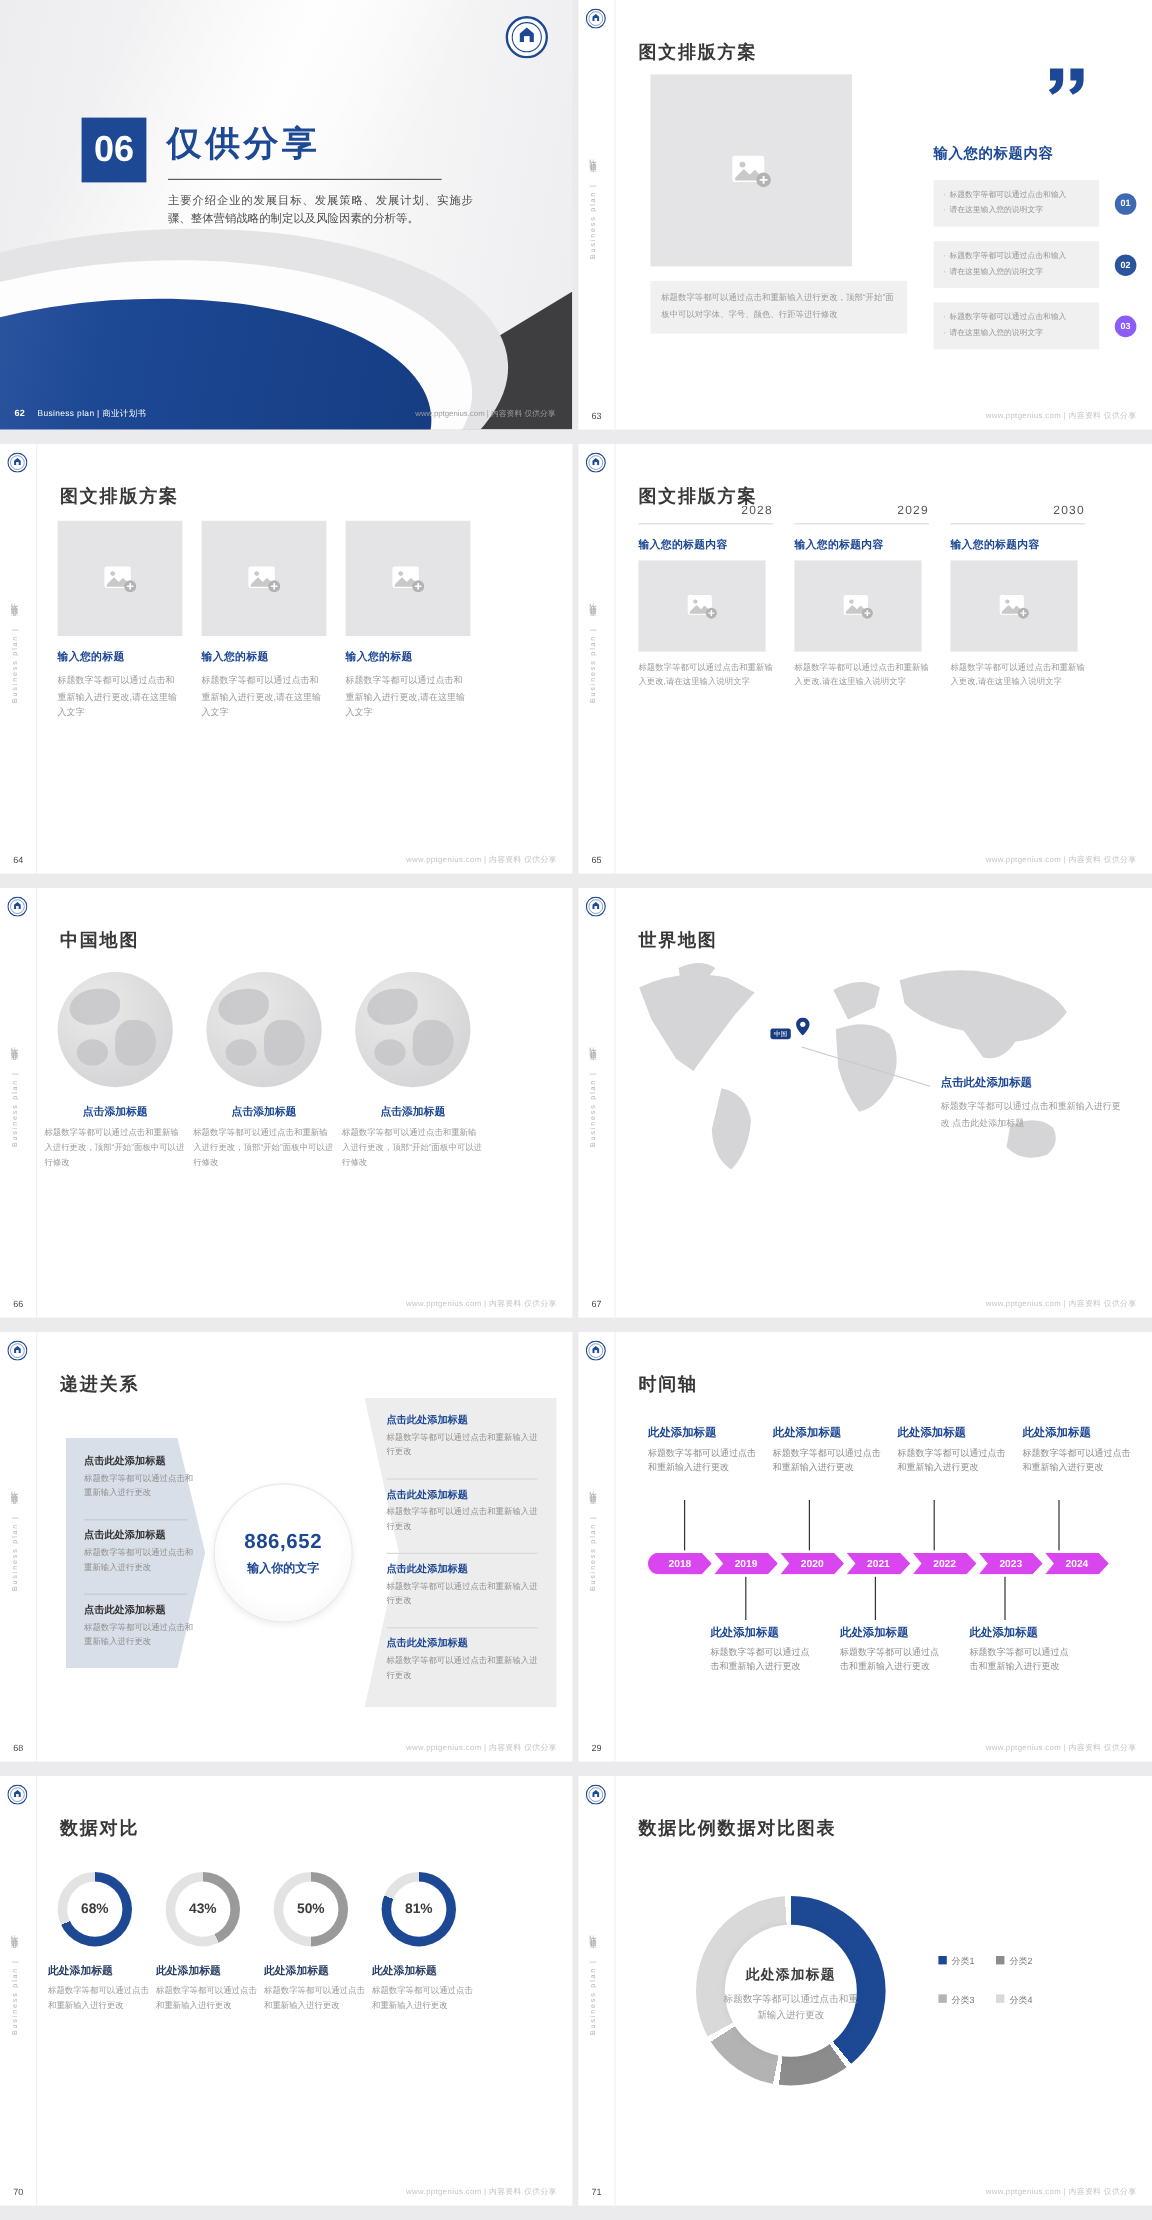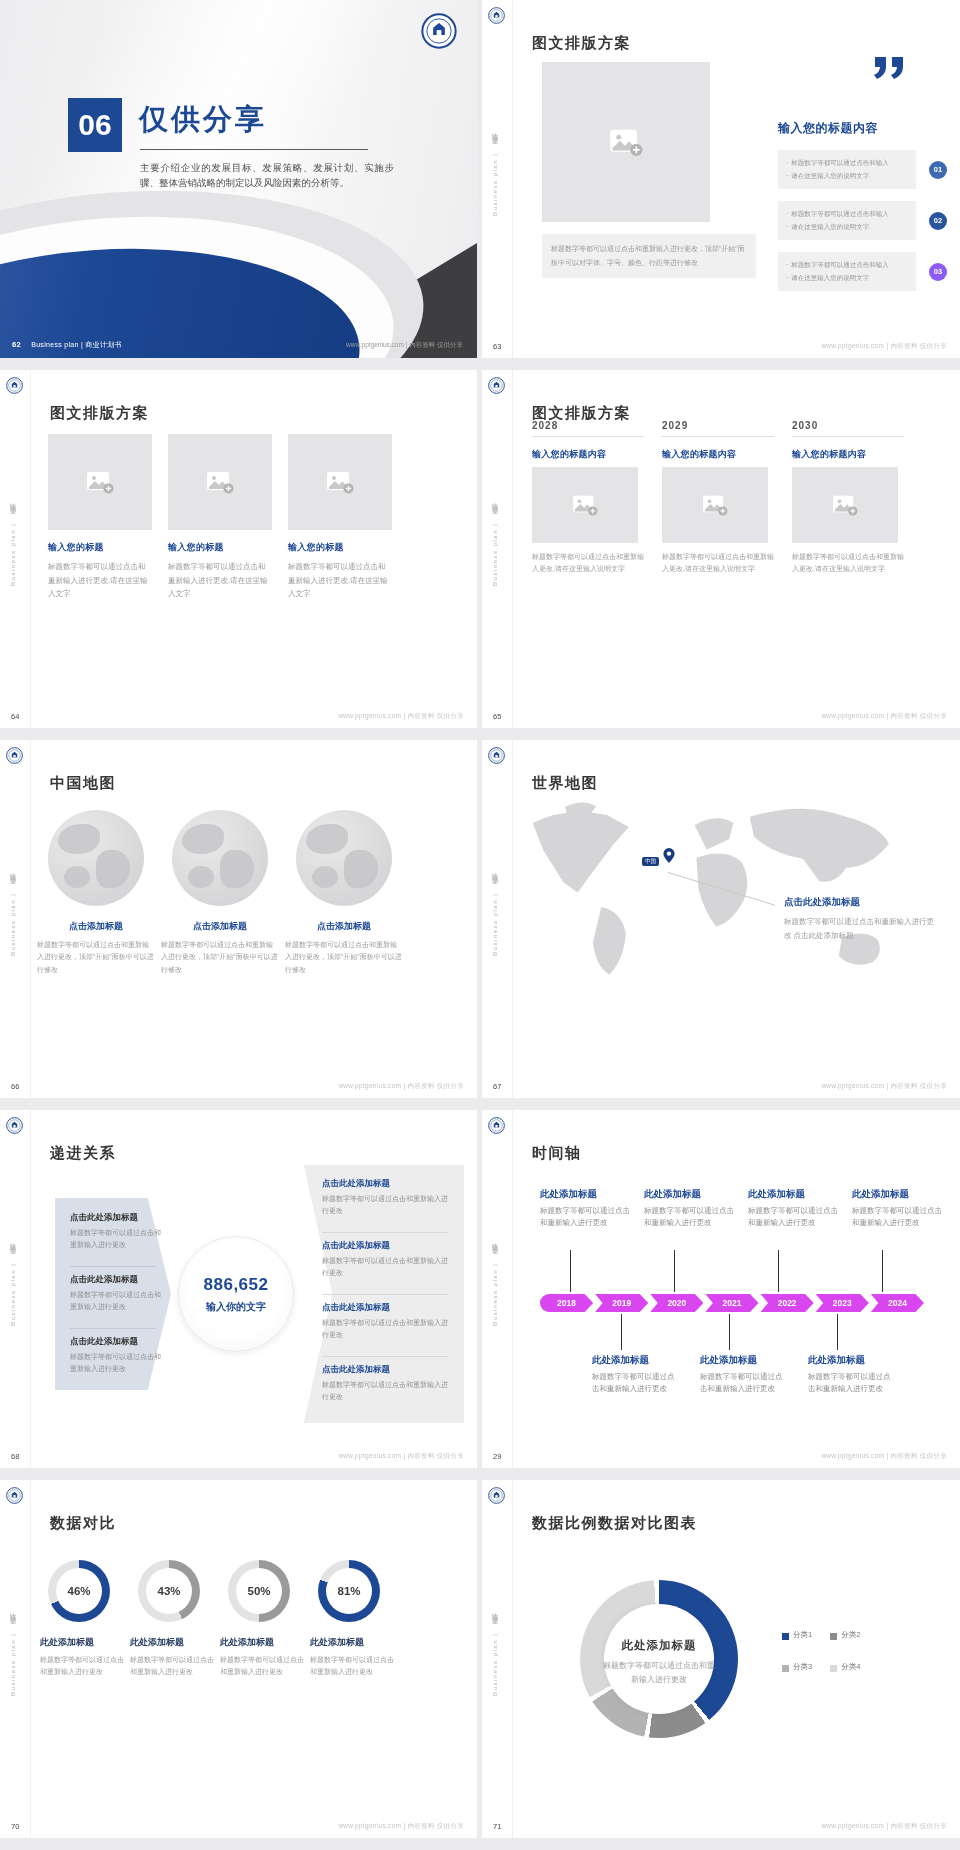--- a/index.html
+++ b/index.html
@@ -47,21 +47,21 @@
   .badge.b0{background:#3e69b3;}.badge.b1{background:#2b549e;}.badge.b2{background:#8b5cf6;}
 
   
   .s64-col{position:absolute;top:64px;width:104px;}
   .s64-col .img-ph{width:104px;height:96px;}
   .col-btitle{font-size:9px;font-weight:bold;color:#1d4894;margin:11px 0 6px 0;letter-spacing:.3px;}
   .col-cap{font-size:7.5px;line-height:1.8;color:#9b9b9b;}
 
   
   .s65-col{position:absolute;top:50px;width:112px;}
-  .s65-year{font-size:10px;font-weight:bold;color:#555;letter-spacing:1px;}
+  .s65-year{font-size:10px;font-weight:normal;color:#555;letter-spacing:1px;text-align:right;}
   .s65-line{height:1px;background:#ddd;margin:5px 0 7px 0;}
   .s65-col .img-ph{width:106px;height:76px;margin-top:4px;}
   .s65-cap{font-size:7px;line-height:1.75;color:#9b9b9b;margin-top:8px;}
 
   
   .globe-col{position:absolute;top:70px;width:120px;text-align:center;}
   .globe{width:96px;height:96px;border-radius:50%;margin:0 auto;background:radial-gradient(circle at 35% 30%,#eaeaea,#d6d6d8 72%);position:relative;overflow:hidden;}
   .globe i{position:absolute;background:#c5c6c9;opacity:.85;}
   .globe .g1{left:10px;top:14px;width:42px;height:30px;border-radius:60% 40% 55% 45%;}
   .globe .g2{left:48px;top:40px;width:34px;height:38px;border-radius:45% 55% 60% 40%;}
@@ -112,21 +112,21 @@
   .s70-x{font-size:7px;line-height:1.7;color:#9b9b9b;}
 
   
   .s71-pie{position:absolute;left:98px;top:100px;width:158px;height:158px;border-radius:50%;}
   .s71-pie::after{content:"";position:absolute;inset:24px;background:#fff;border-radius:50%;box-shadow:0 0 8px rgba(0,0,0,.06);}
   .s71-center{position:absolute;left:120px;top:158px;width:114px;text-align:center;z-index:2;}
   .s71-ct{font-size:11.5px;font-weight:bold;color:#3a3a3a;letter-spacing:1px;margin-bottom:6px;}
   .s71-cx{font-size:8px;line-height:1.8;color:#9a9a9a;}
   .s71-legend{position:absolute;left:300px;top:150px;z-index:2;}
   .lg-row{display:flex;gap:18px;margin-bottom:22px;}
-  .lg-item{display:flex;align-items:flex-end;font-size:7.5px;color:#777;}
+  .lg-item{display:flex;align-items:flex-start;font-size:7.5px;color:#777;}
   .lg-item i{width:7px;height:7px;margin-right:4px;flex:none;}
 </style>
 </head>
 <body>
 
 <svg width="0" height="0" style="position:absolute">
   <defs>
     <g id="emblem">
       <circle cx="20" cy="20" r="18.5" fill="#fff" stroke="#1d4894" stroke-width="2.2"></circle>
       <circle cx="20" cy="20" r="13.5" fill="none" stroke="#1d4894" stroke-width="1"></circle>
@@ -529,21 +529,21 @@
         <svg viewBox="0 0 40 40" width="17" height="17">
             <use href="#emblem"></use>
           </svg>
       </span>
       <div class="vlabel">Business plan | 商业计划书</div>
       <div class="vdiv"></div>
       <div class="s-title">数据对比</div>
 
       <div class="s70-col" style="left:40px">
         <div class="donut" style="background: conic-gradient(rgb(29, 72, 148) 0deg, rgb(29, 72, 148) 68%, rgb(227, 227, 227) 68%, rgb(227, 227, 227) 100%);">
-          <span>46%</span>
+          <span>68%</span>
         </div>
         <div class="s70-t">此处添加标题</div>
         <div class="s70-x">标题数字等都可以通过点击和重新输入进行更改</div>
       </div>
       <div class="s70-col" style="left:130px">
         <div class="donut" style="background: conic-gradient(rgb(154, 154, 154) 0deg, rgb(154, 154, 154) 43%, rgb(227, 227, 227) 43%, rgb(227, 227, 227) 100%);">
           <span>43%</span>
         </div>
         <div class="s70-t">此处添加标题</div>
         <div class="s70-x">标题数字等都可以通过点击和重新输入进行更改</div>

